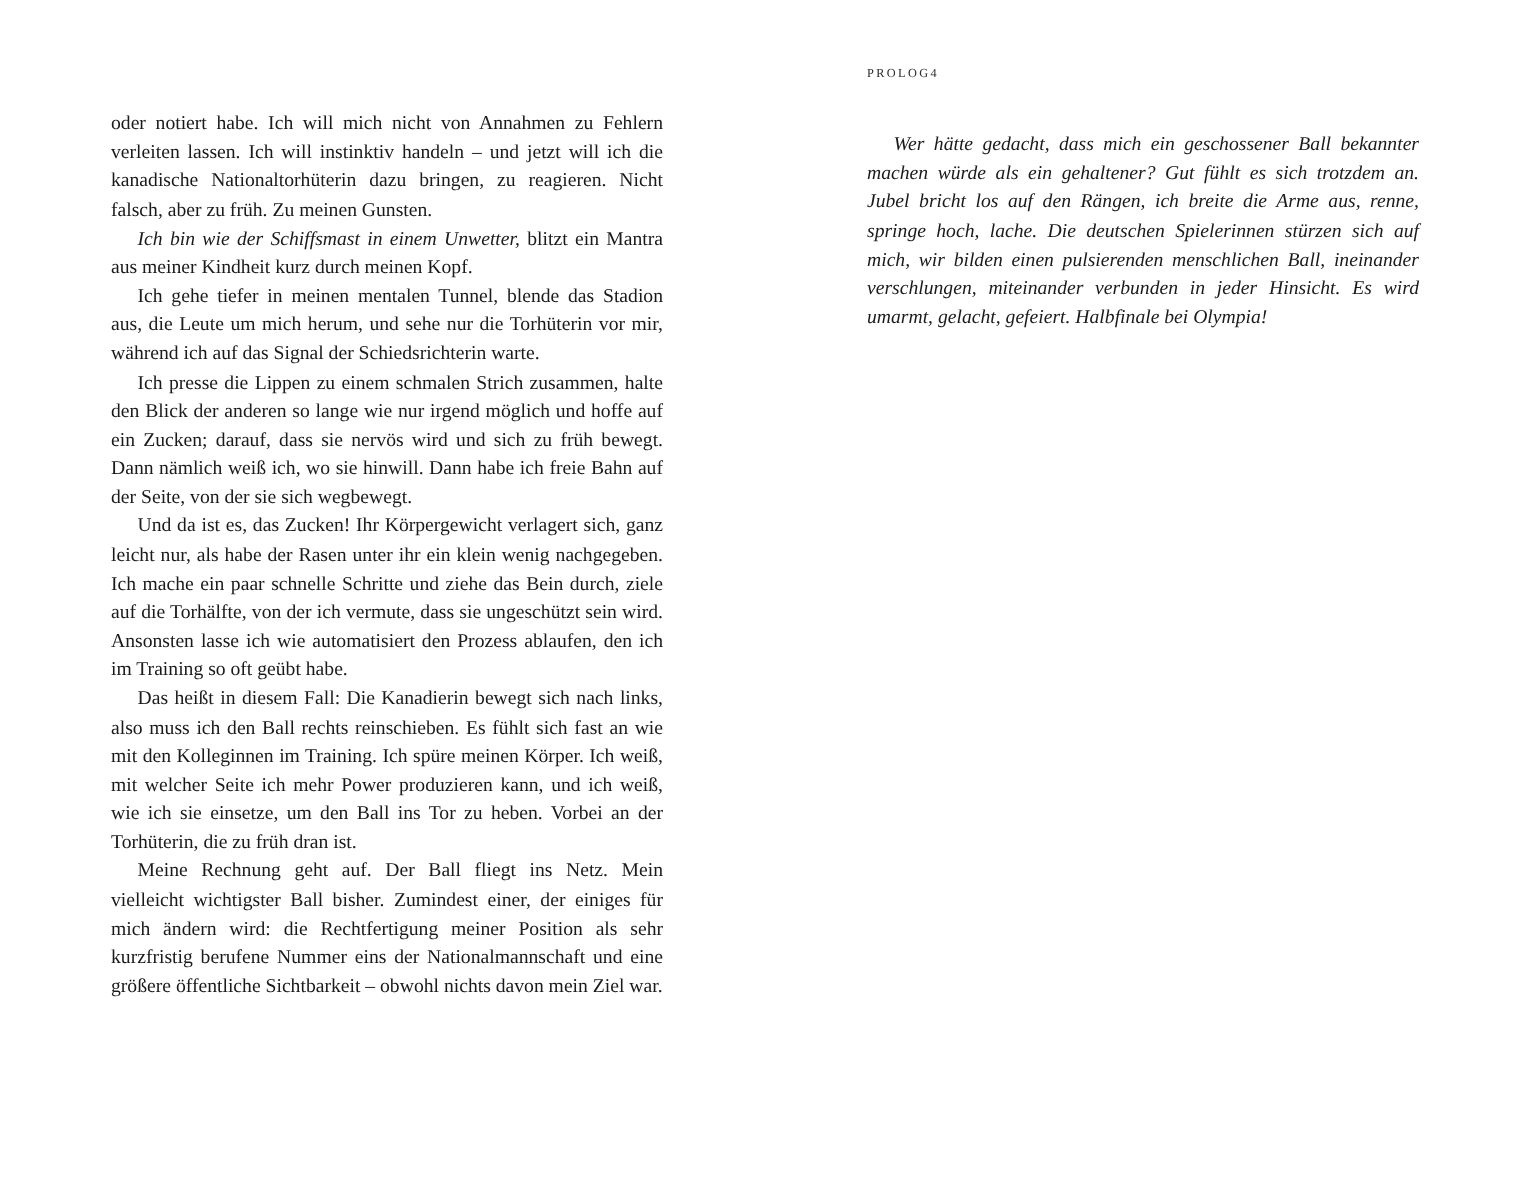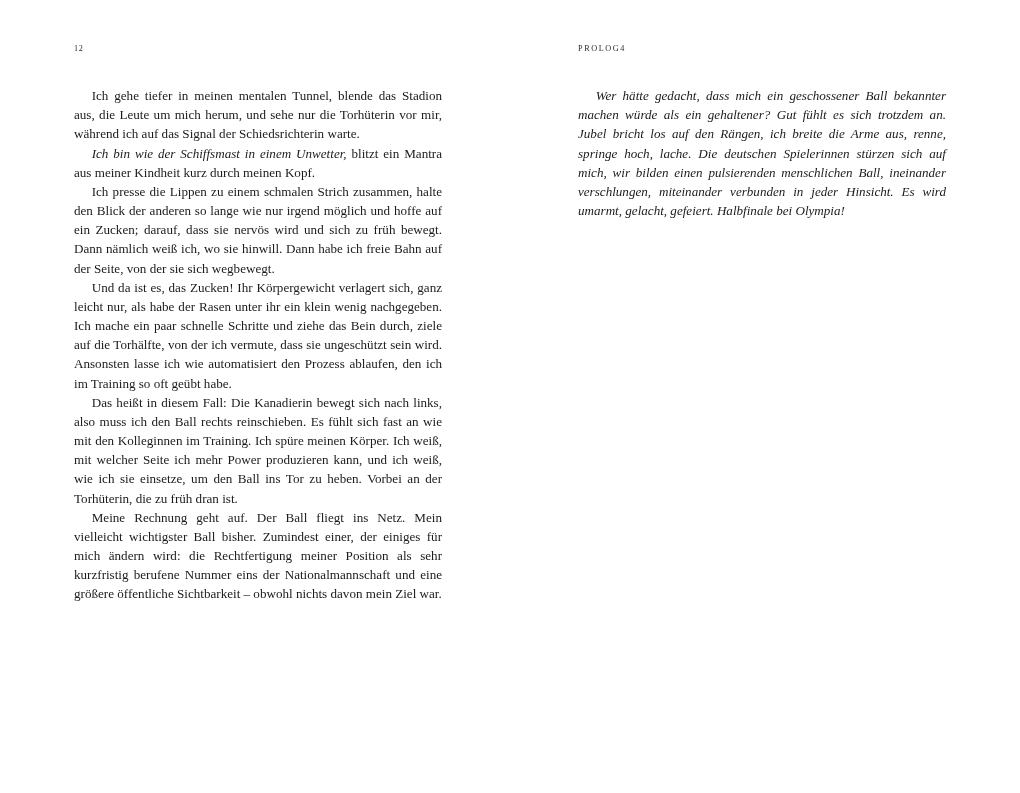--- a/index.html
+++ b/index.html
@@ -72,26 +72,24 @@
   p.para.first { text-indent: 0; }
   p.para.indent { text-indent: 1.35em; }
   em { font-style: italic; }
 </style>
 </head>
 <body>
 
 <div class="spread">
 
   <div class="page page-left">
-    <div class="running-head left">
-      <span class="folio">12</span>
-    </div>
     <div class="textblock">
+        <p class="para first">oder notiert habe. Ich will mich nicht von Annahmen zu Feh­lern verleiten lassen. Ich will instinktiv handeln – und jetzt will ich die kanadische Nationaltorhüterin dazu bringen, zu reagie­ren. Nicht falsch, aber zu früh. Zu meinen Gunsten.</p>
+        <p class="para indent"><em>Ich bin wie der Schiffsmast in einem Unwetter,</em> blitzt ein Mantra aus meiner Kindheit kurz durch meinen Kopf.</p>
         <p class="para indent">Ich gehe tiefer in meinen mentalen Tunnel, blende das Sta­dion aus, die Leute um mich herum, und sehe nur die Torhüterin vor mir, während ich auf das Signal der Schiedsrichterin warte.</p>
-        <p class="para indent"><em>Ich bin wie der Schiffsmast in einem Unwetter,</em> blitzt ein Mantra aus meiner Kindheit kurz durch meinen Kopf.</p>
         <p class="para indent">Ich presse die Lippen zu einem schmalen Strich zusammen, halte den Blick der anderen so lange wie nur irgend möglich und hoffe auf ein Zucken; darauf, dass sie nervös wird und sich zu früh bewegt. Dann nämlich weiß ich, wo sie hinwill. Dann habe ich freie Bahn auf der Seite, von der sie sich wegbewegt.</p>
         <p class="para indent">Und da ist es, das Zucken! Ihr Körpergewicht verlagert sich, ganz leicht nur, als habe der Rasen unter ihr ein klein wenig nachgegeben. Ich mache ein paar schnelle Schritte und ziehe das Bein durch, ziele auf die Torhälfte, von der ich vermute, dass sie ungeschützt sein wird. Ansonsten lasse ich wie auto­matisiert den Prozess ablaufen, den ich im Training so oft geübt habe.</p>
         <p class="para indent">Das heißt in diesem Fall: Die Kanadierin bewegt sich nach links, also muss ich den Ball rechts reinschieben. Es fühlt sich fast an wie mit den Kolleginnen im Training. Ich spüre meinen Körper. Ich weiß, mit welcher Seite ich mehr Power produzie­ren kann, und ich weiß, wie ich sie einsetze, um den Ball ins Tor zu heben. Vorbei an der Torhüterin, die zu früh dran ist.</p>
         <p class="para indent">Meine Rechnung geht auf. Der Ball fliegt ins Netz. Mein vielleicht wichtigster Ball bisher. Zumindest einer, der einiges für mich ändern wird: die Rechtfertigung meiner Position als sehr kurzfristig berufene Nummer eins der Nationalmann­schaft und eine größere öffentliche Sichtbarkeit – obwohl nichts davon mein Ziel war.</p>
       </div>
   </div>
 
   <div class="page page-right">
     <div class="running-head right">
       <span class="chapter-title">PROLOG</span>

